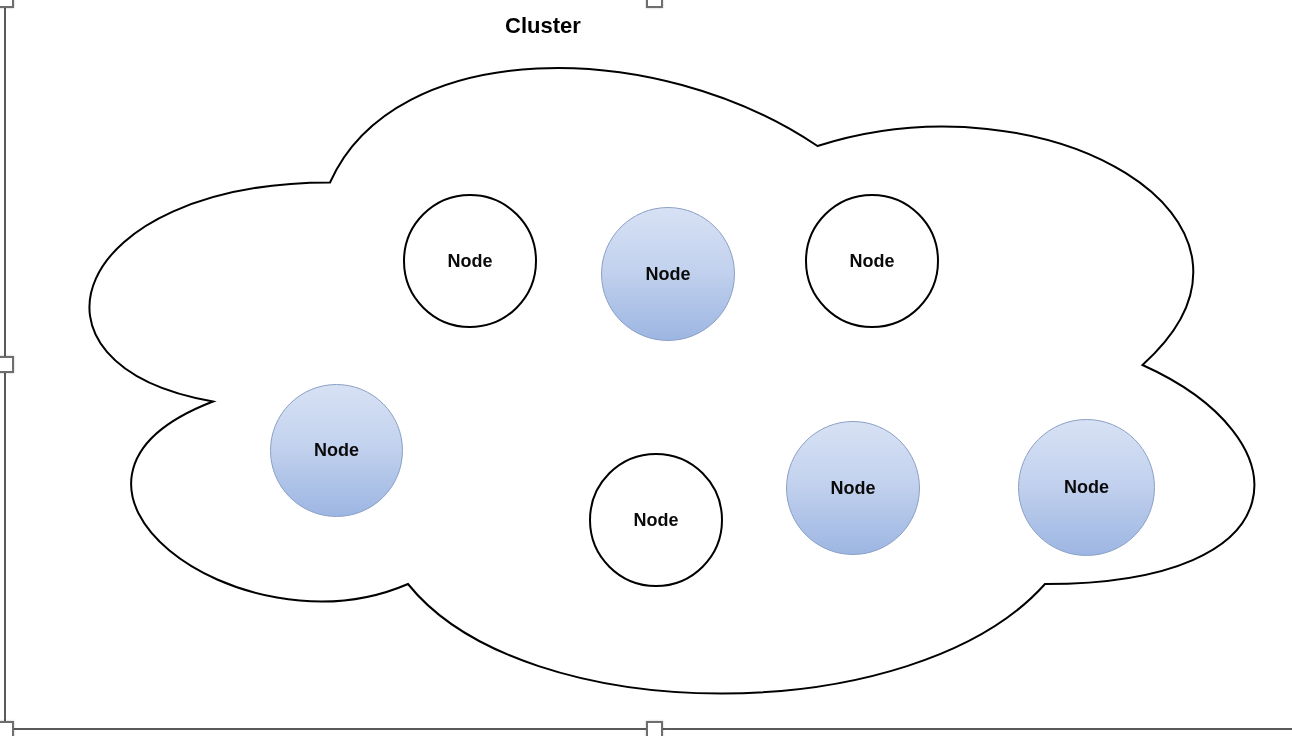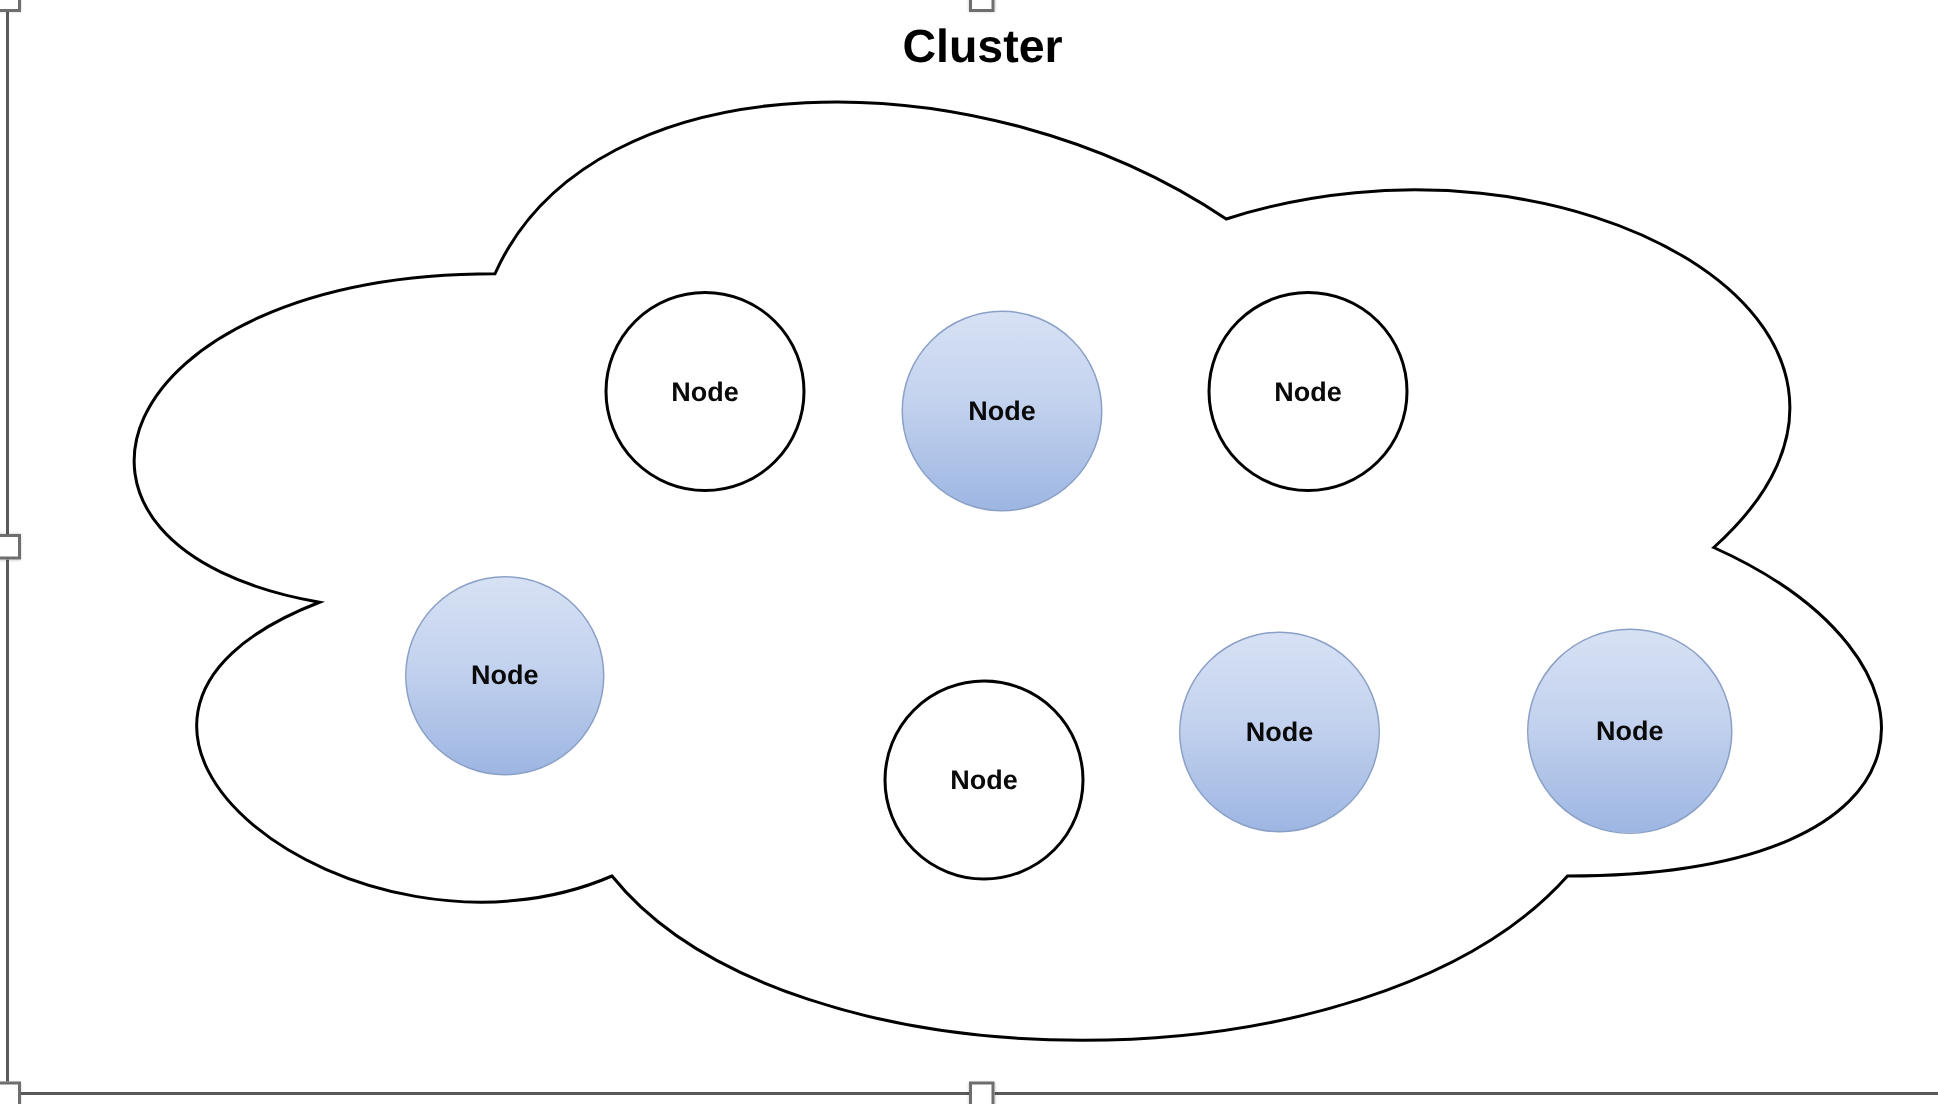--- a/index.html
+++ b/index.html
@@ -26,22 +26,22 @@
   .cloud-path {
     fill: #ffffff;
     stroke: #000000;
     stroke-width: 2;
   }
   .cluster-label {
     position: absolute;
     left: 505px;
     top: 13px;
     width: 300px;
-    text-align: center;
-    font-size: 31px;
+    text-align: left;
+    font-size: 22px;
     font-weight: bold;
     color: #000000;
     z-index: 3;
     letter-spacing: 0px;
   }
   .node {
     position: absolute;
     border-radius: 50%;
     box-sizing: border-box;
     display: flex;

